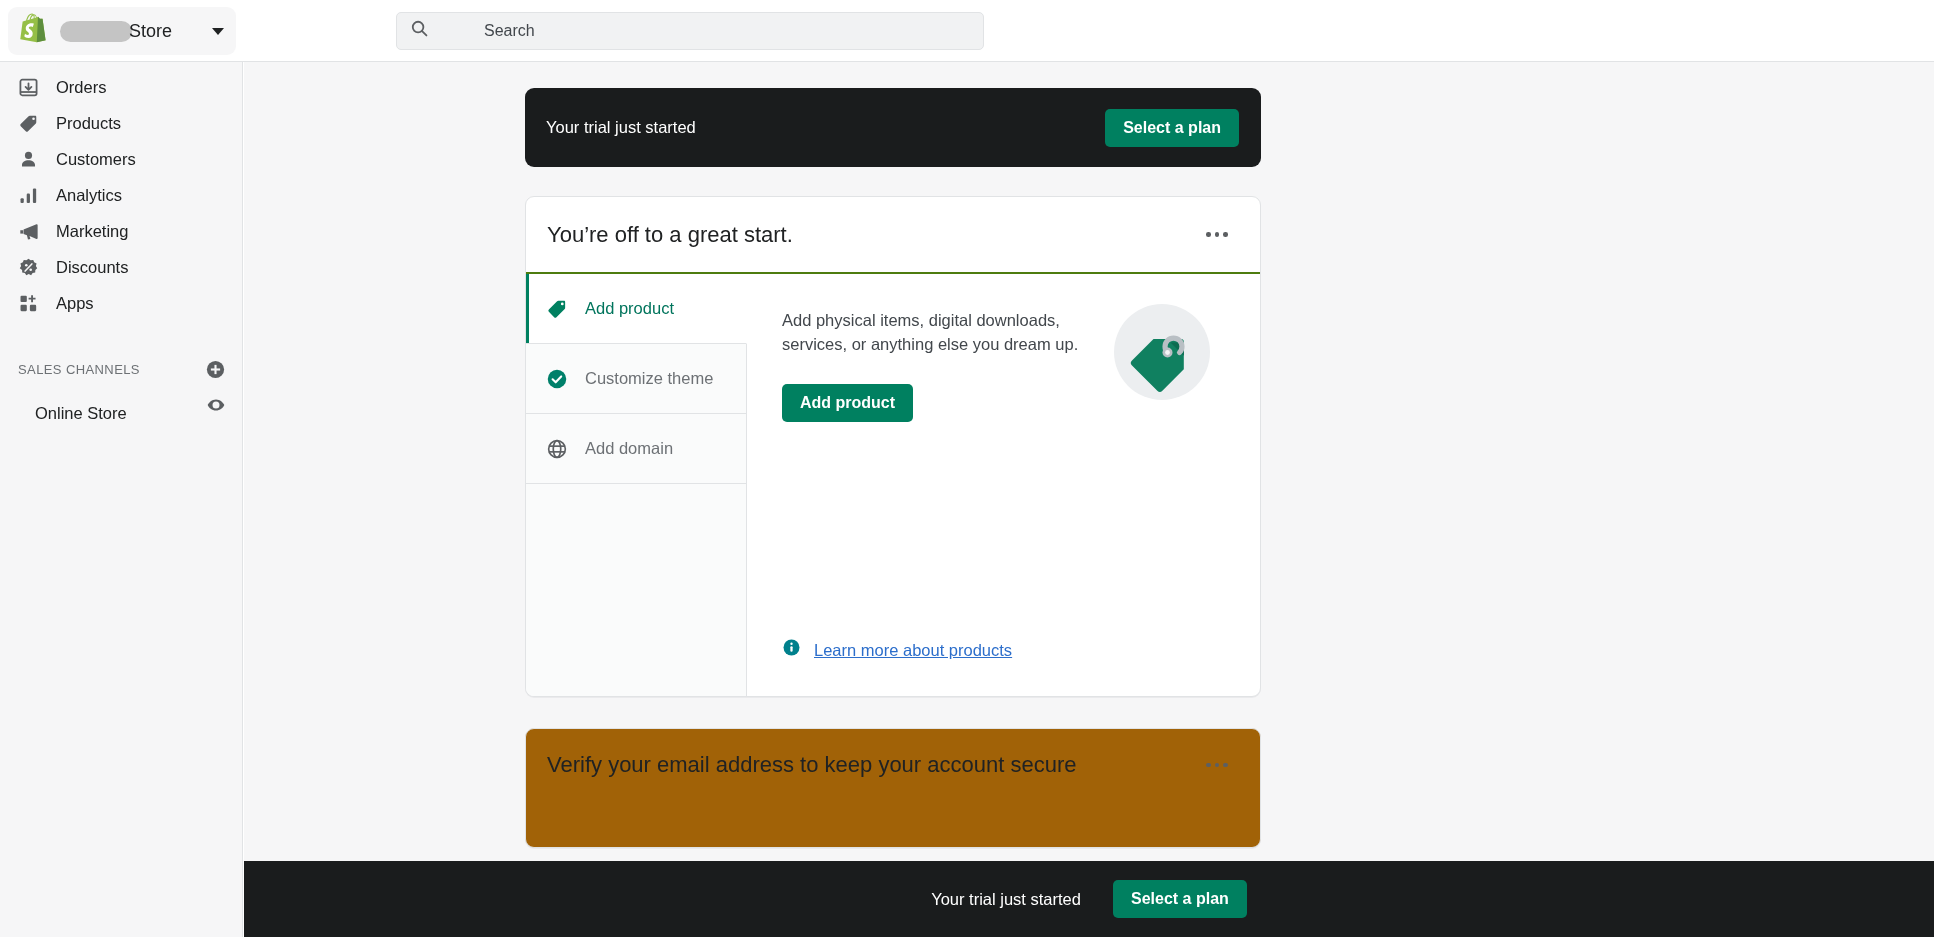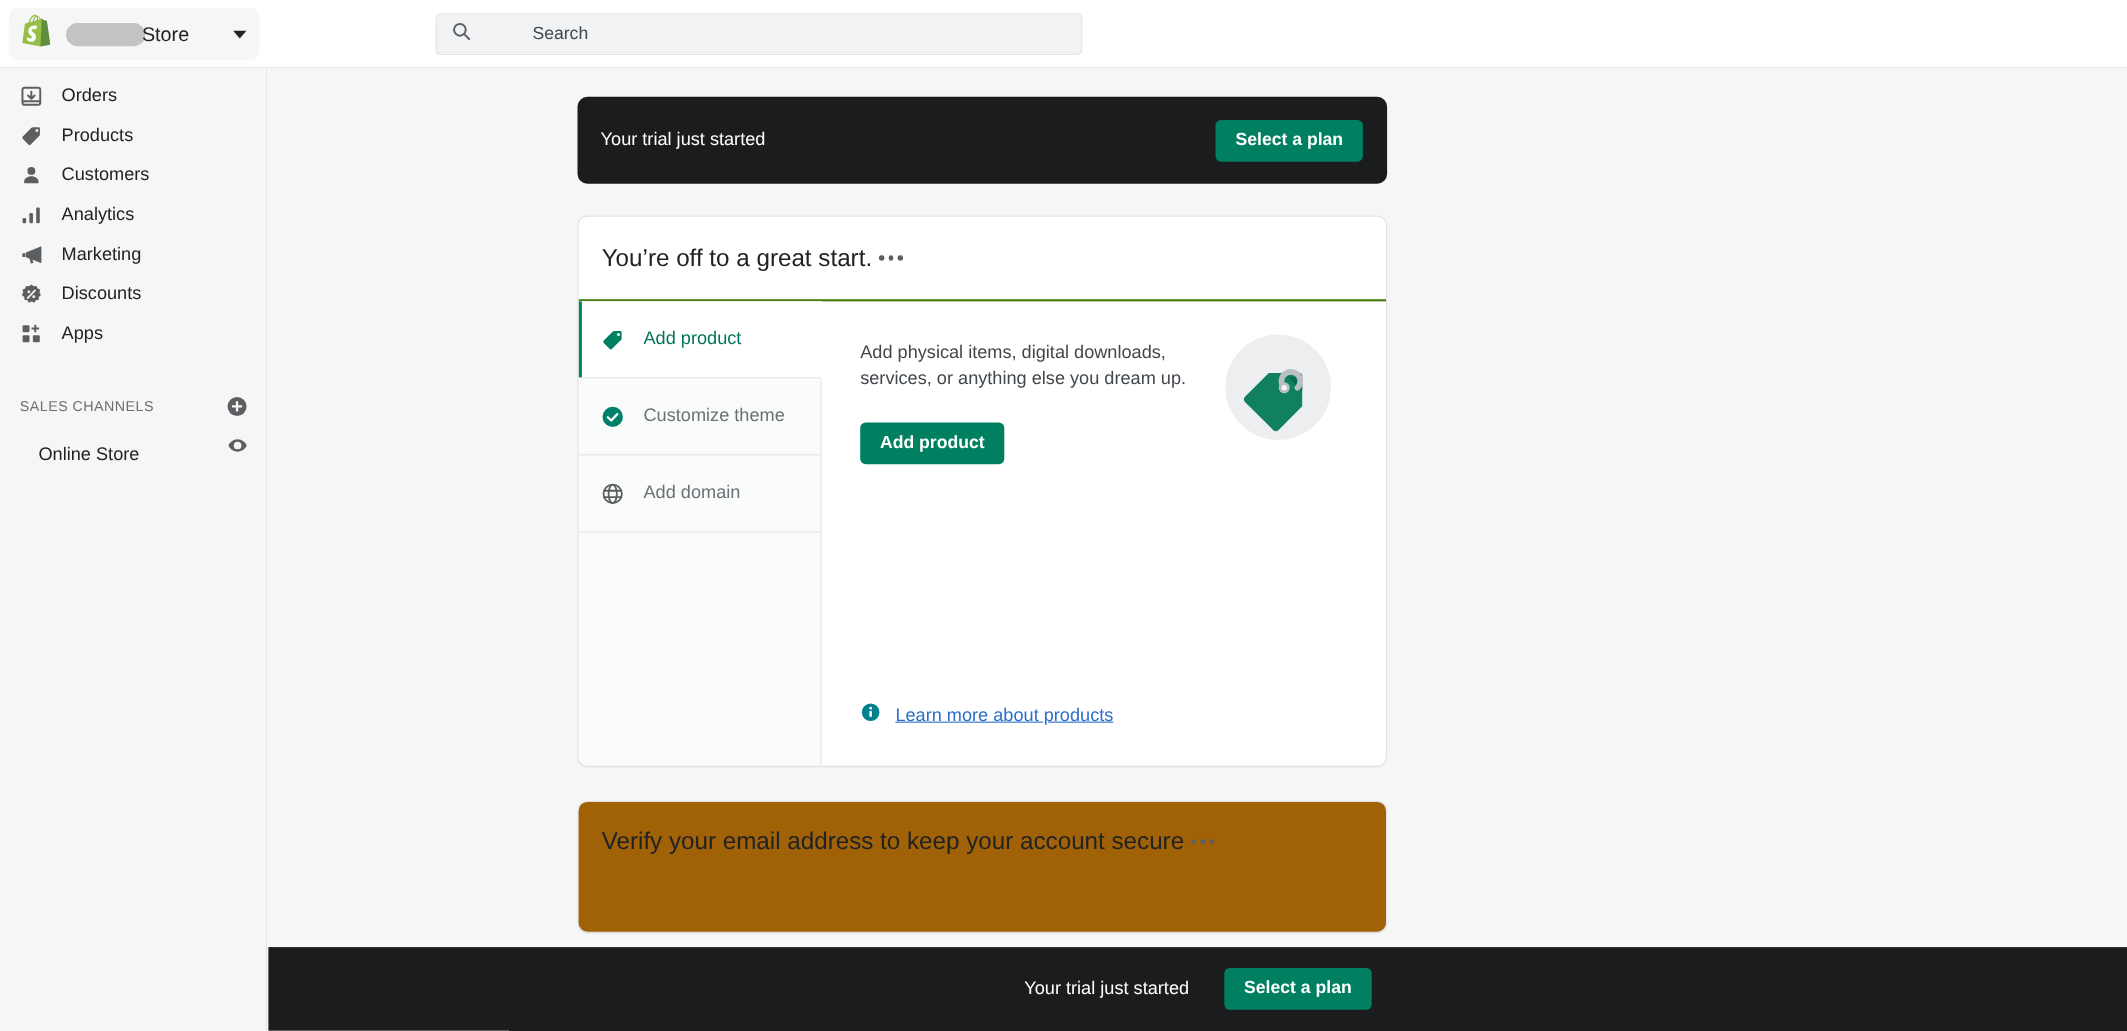--- a/index.html
+++ b/index.html
@@ -261,21 +261,21 @@
     border: 1px solid #e1e3e5;
     border-radius: 9px;
     margin-top: 29px;
     box-shadow: 0 1px 0 rgba(22,29,37,.05);
     overflow: hidden;
   }
   .card-header {
     height: 75px;
     display: flex;
     align-items: center;
-    justify-content: flex-start;
+    justify-content: space-between;
     padding: 0 26px 0 21px;
   }
   .card-title {
     font-size: 22px;
     color: #202223;
     font-weight: normal;
   }
   .kebab-btn {
     width: 34px; height: 30px;
     display: flex;

